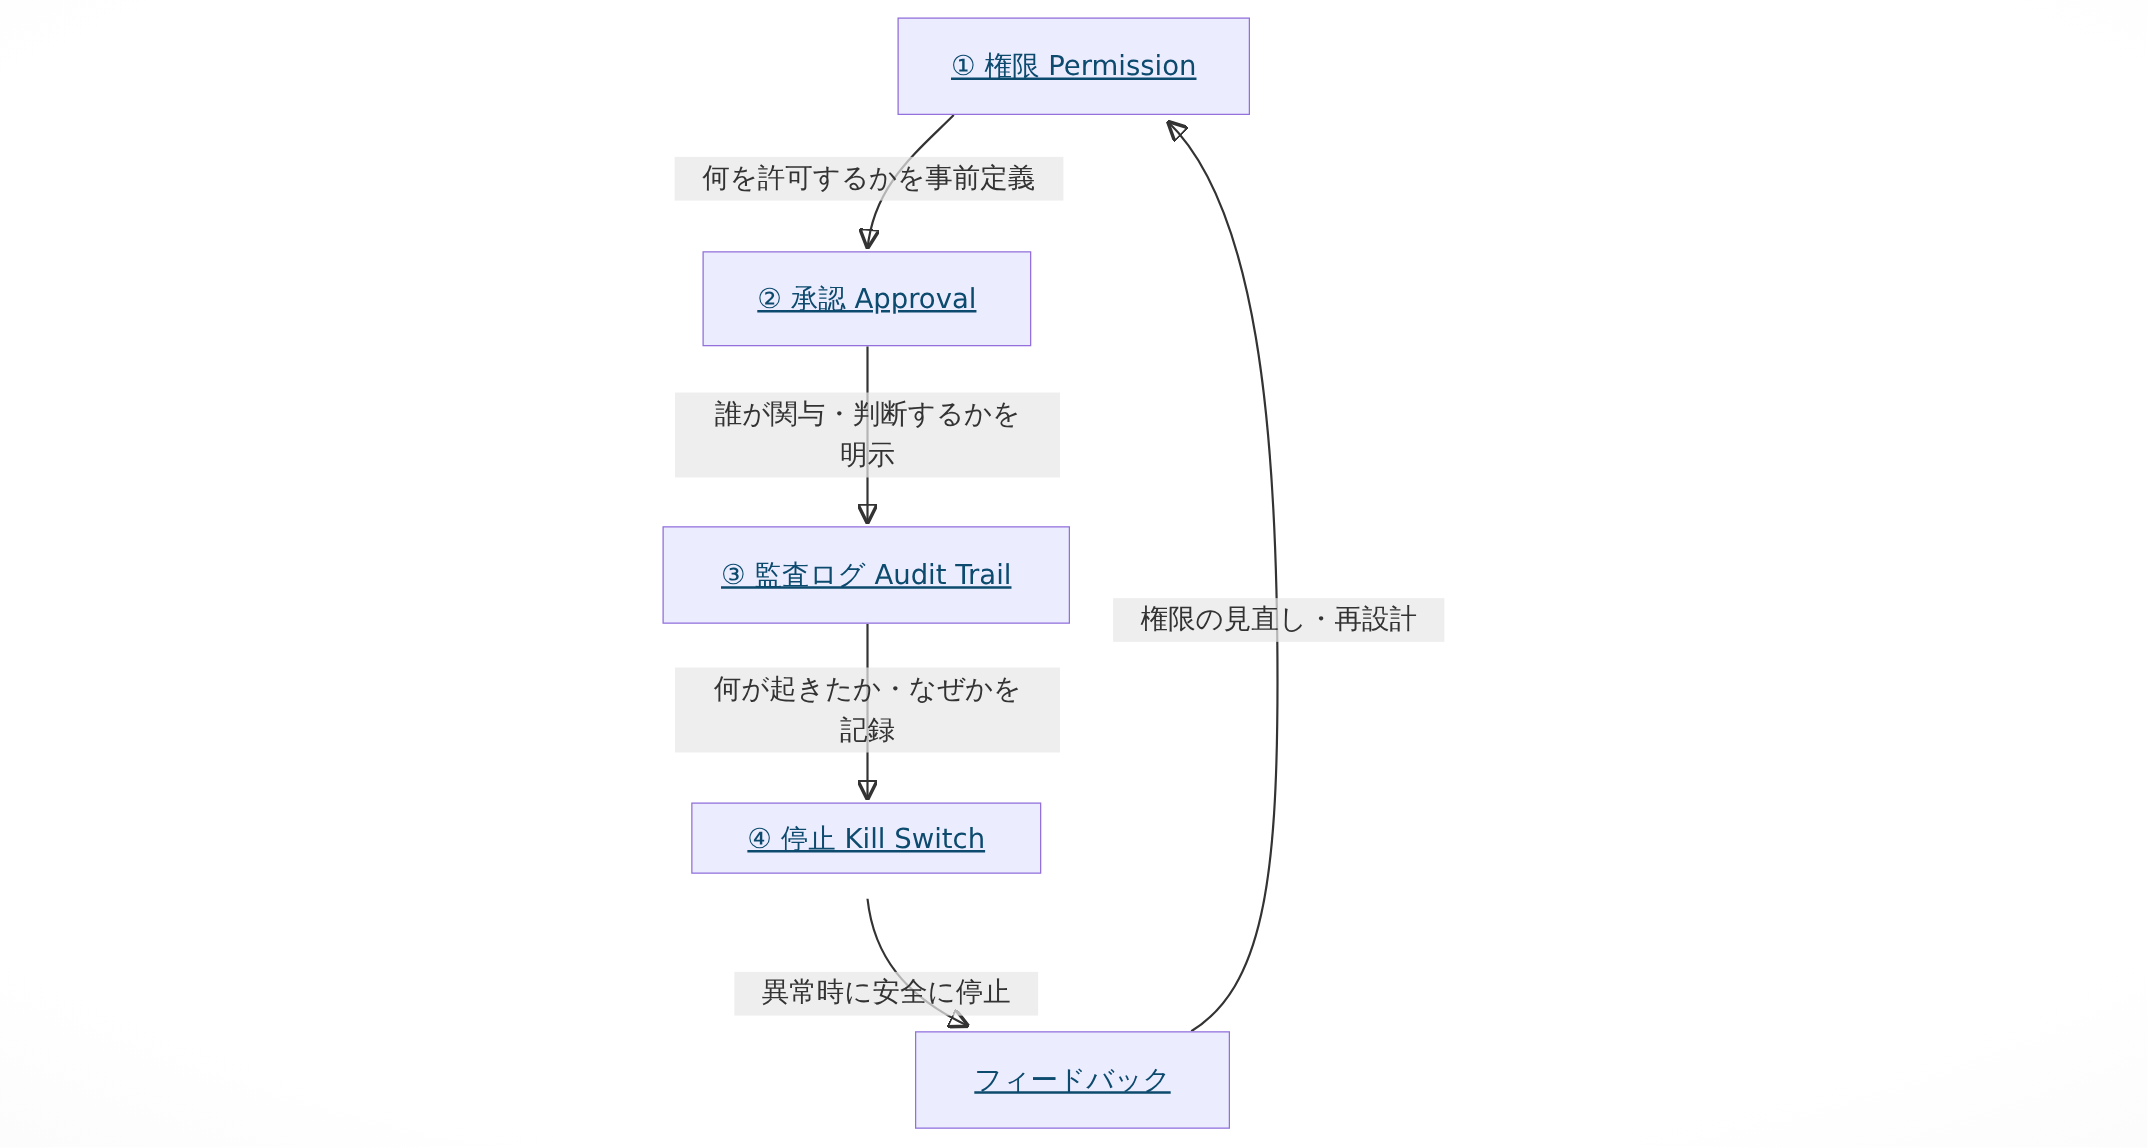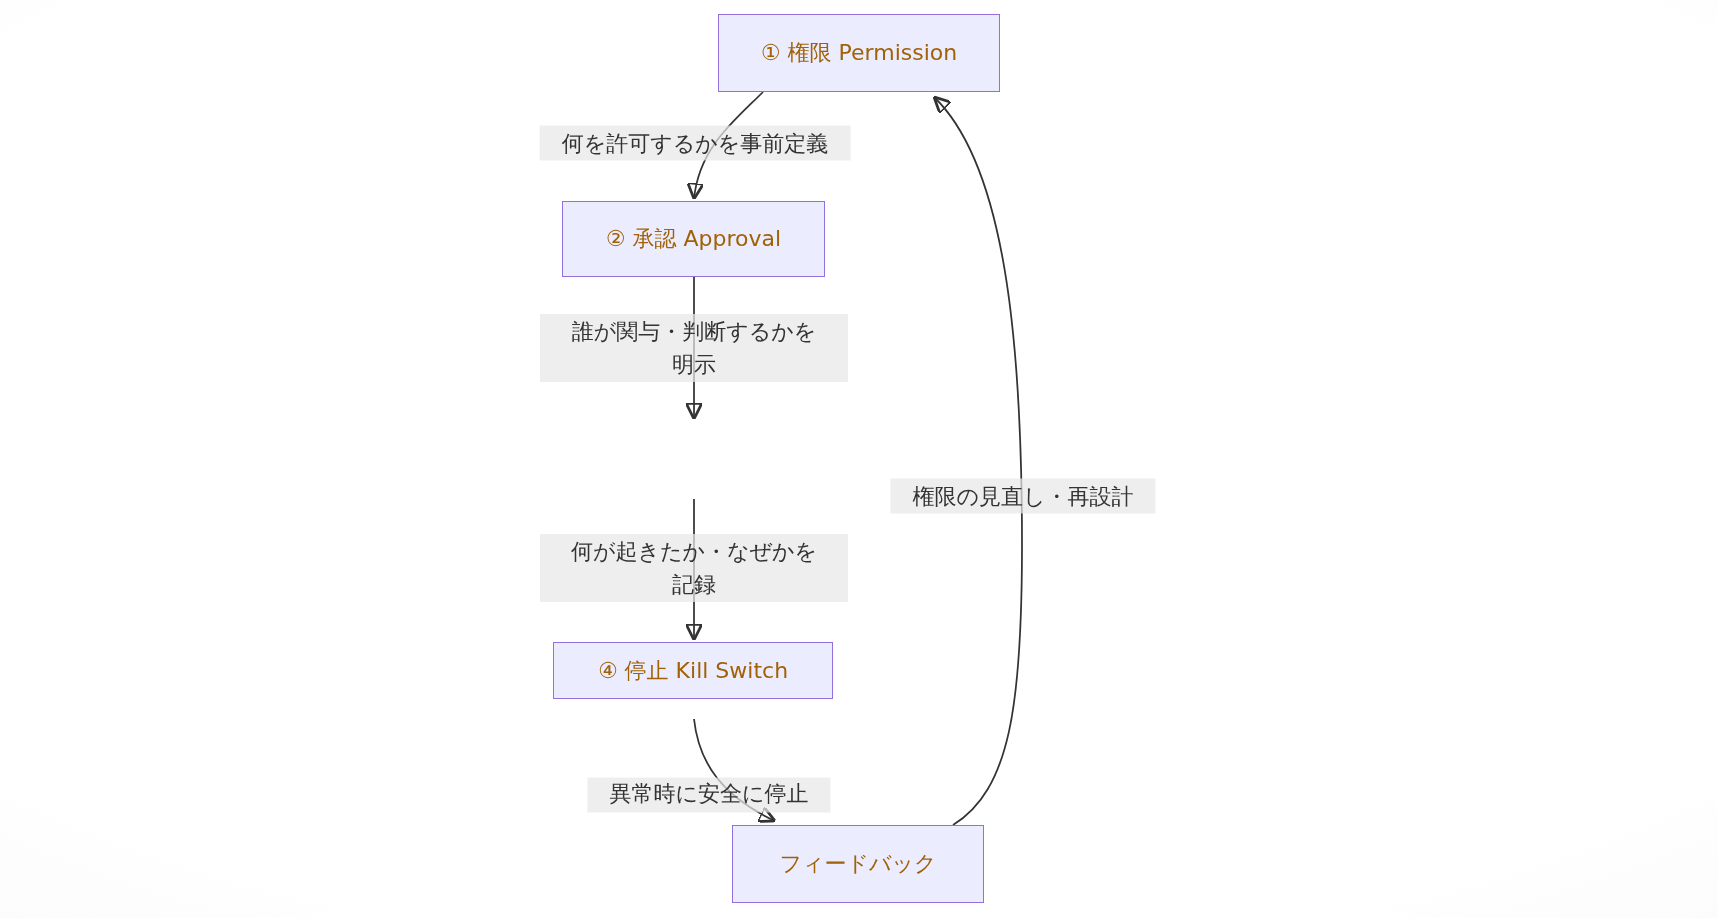--- a/index.html
+++ b/index.html
@@ -41,26 +41,27 @@
     white-space: normal;
     width: 264px;
   }
 
   .node {
     position: absolute;
     z-index: 3;
     box-sizing: border-box;
     background: #ECECFF;
     border: 1.5px solid #9370DB;
-    color: #a16207;
+    color: #0c4a6e;
     font-size: 22px;
     display: flex;
     align-items: center;
     justify-content: center;
     text-align: center;
+    text-decoration: underline;
   }
 
   
   .n-permission { left: 718px; top: 14px;  width: 282px; height: 78px; }
   .n-approval   { left: 562px; top: 201px; width: 263px; height: 76px; }
   .n-audit      { left: 530px; top: 421px; width: 326px; height: 78px; }
   .n-kill       { left: 553px; top: 642px; width: 280px; height: 57px; }
   .n-feedback   { left: 732px; top: 825px; width: 252px; height: 78px; }
 
   
@@ -89,16 +90,17 @@
   </svg>
 
   <div class="edge-label l-0">何を許可するかを事前定義</div>
   <div class="edge-label wrap l-1">誰が関与・判断するかを明示</div>
   <div class="edge-label wrap l-2">何が起きたか・なぜかを記録</div>
   <div class="edge-label l-3">異常時に安全に停止</div>
   <div class="edge-label l-4">権限の見直し・再設計</div>
 
   <div class="node n-permission">① 権限 Permission</div>
   <div class="node n-approval">② 承認 Approval</div>
+  <div class="node n-audit">③ 監査ログ Audit Trail</div>
   <div class="node n-kill">④ 停止 Kill Switch</div>
   <div class="node n-feedback">フィードバック</div>
 
 </div>
 
 </body></html>

